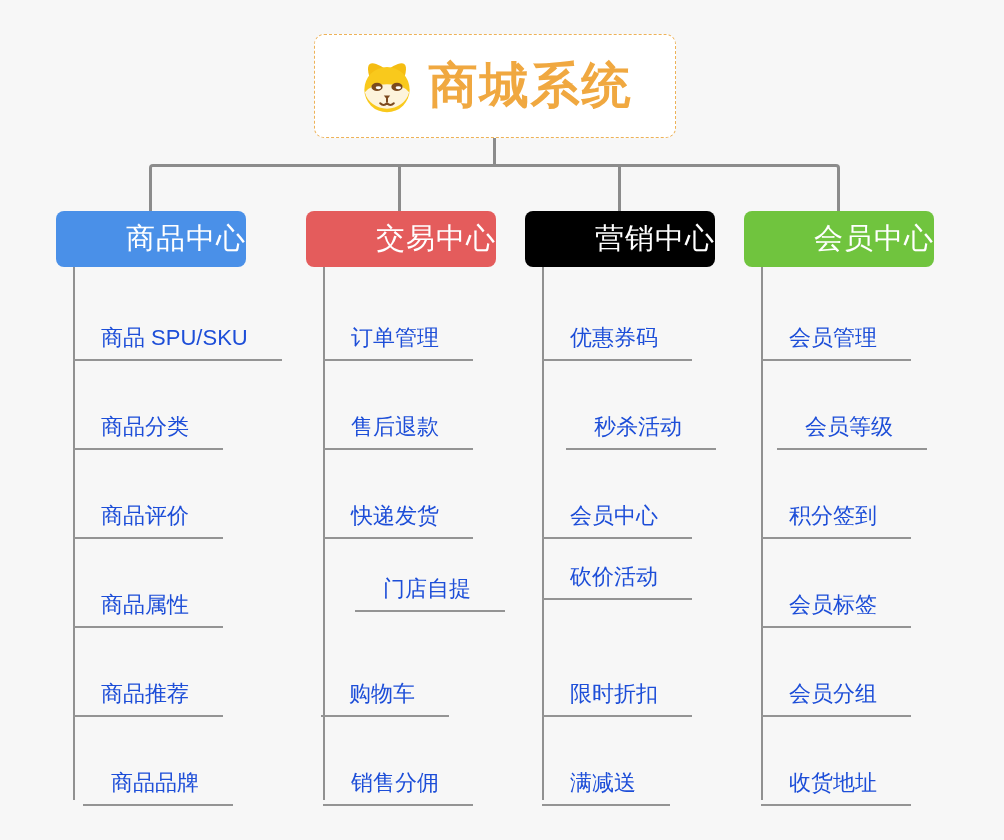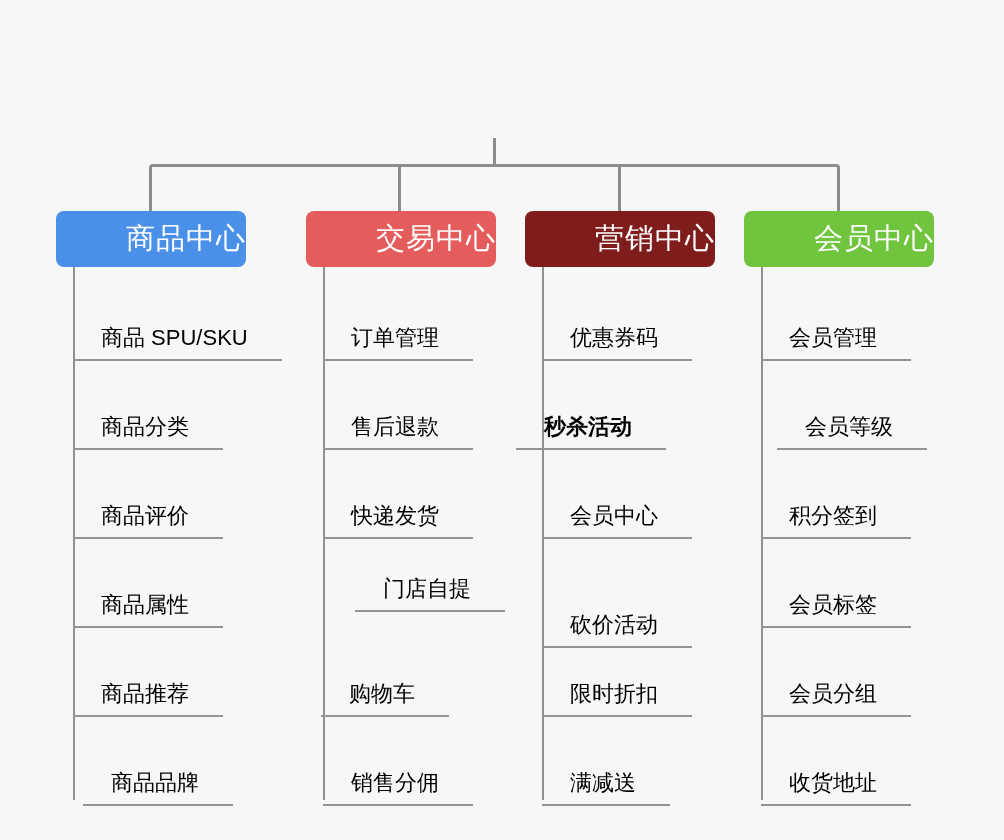--- a/index.html
+++ b/index.html
@@ -57,37 +57,52 @@
     white-space:nowrap;
   }
   
   .leaf{
     position:absolute;
     height:40px;
     border-bottom:2px solid #949494;
     display:flex;align-items:flex-end;
     padding:0 34px 6px 28px;
     font-size:22px;
-    color:#000000;
+    color:#1d4ed8;
     white-space:nowrap;
     box-sizing:content-box;
   }
 </style>
 </head>
 <body>
 
 <div class="canvas">
 
   <div class="bus"></div>
 
   <div class="vline" style="left:493px;top:138px;height:26px;"></div>
 
   <div class="vline" style="left:398px;top:167px;height:44px;"></div>
   <div class="vline" style="left:618px;top:167px;height:44px;"></div>
 
+  <div class="root-node" style="border-color: rgb(238, 178, 87);">
+    <svg class="logo" viewBox="0 0 64 64" aria-hidden="true">
+      <path d="M14 26 C7 7 13 3 25 10 L33 15 Z" fill="#f5bd12"></path>
+      <path d="M50 26 C57 7 51 3 39 10 L31 15 Z" fill="#f5bd12"></path>
+      <circle cx="32" cy="36" r="25" fill="#f9c91c"></circle>
+      <path d="M7.6 39 a25 23 0 0 0 48.8 0 Q50 30 32 30 Q14 30 7.6 39 Z" fill="#fdf4dc"></path>
+      <ellipse cx="21" cy="33" rx="6.2" ry="4.6" fill="#7c4a1e"></ellipse>
+      <ellipse cx="43" cy="33" rx="6.2" ry="4.6" fill="#7c4a1e"></ellipse>
+      <ellipse cx="22.5" cy="34" rx="3" ry="1.6" fill="#ffffff"></ellipse>
+      <ellipse cx="44.5" cy="34" rx="3" ry="1.6" fill="#ffffff"></ellipse>
+      <path d="M28.5 42.5 h7 l-3.5 4.5 Z" fill="#7c4a1e"></path>
+      <path d="M32 46 v3.5 M24.5 51 q3.75 4 7.5 0 q3.75 4 7.5 0" stroke="#7c4a1e" stroke-width="2.2" fill="none" stroke-linecap="round"></path>
+    </svg>
+    <span class="root-title" style="color: rgb(240, 168, 64);">商城系统</span>
+  </div>
 
   <div id="branch-layer">
       <div class="branch" style="left: 56px; background: rgb(74, 144, 232);">
         <span class="branch-label">商品中心</span>
       </div>
       <div class="trunk" style="left: 73px; top: 267px; height: 533px;"></div>
       <div class="leaf" style="left: 73px; top: 313px;">商品 SPU/SKU</div>
       <div class="leaf" style="left: 73px; top: 402px;">商品分类</div>
       <div class="leaf" style="left: 73px; top: 491px;">商品评价</div>
       <div class="leaf" style="left: 73px; top: 580px;">商品属性</div>
@@ -96,28 +111,28 @@
       <div class="branch" style="left: 306px; background: rgb(228, 92, 92);">
         <span class="branch-label">交易中心</span>
       </div>
       <div class="trunk" style="left: 323px; top: 267px; height: 533px;"></div>
       <div class="leaf" style="left: 323px; top: 313px;">订单管理</div>
       <div class="leaf" style="left: 323px; top: 402px; font-family: Liberation Mono, monospace;">售后退款</div>
       <div class="leaf" style="left: 323px; top: 491px;">快递发货</div>
       <div class="leaf" style="left: 323px; top: 564px; margin-left: 32px;">门店自提</div>
       <div class="leaf" style="left: 321px; top: 669px;">购物车</div>
       <div class="leaf" style="left: 323px; top: 758px;">销售分佣</div>
-      <div class="branch" style="left: 525px; background: #7f1d1d;">
+      <div class="branch" style="left: 525px; background: #000000;">
         <span class="branch-label">营销中心</span>
       </div>
       <div class="trunk" style="left: 542px; top: 267px; height: 533px;"></div>
       <div class="leaf" style="left: 542px; top: 313px;">优惠券码</div>
-      <div class="leaf" style="left: 516px; top: 402px; font-weight: bold;">秒杀活动</div>
+      <div class="leaf" style="left: 566px; top: 402px;">秒杀活动</div>
       <div class="leaf" style="left: 542px; top: 491px;">会员中心</div>
-      <div class="leaf" style="left: 542px; top: 600px; text-align: right;">砍价活动</div>
+      <div class="leaf" style="left: 542px; top: 552px; text-align: right;">砍价活动</div>
       <div class="leaf" style="left: 542px; top: 669px;">限时折扣</div>
       <div class="leaf" style="left: 542px; top: 758px;">满减送</div>
       <div class="branch" style="left: 744px; background: rgb(112, 196, 62);">
         <span class="branch-label">会员中心</span>
       </div>
       <div class="trunk" style="left: 761px; top: 267px; height: 533px;"></div>
       <div class="leaf" style="left: 761px; top: 313px;">会员管理</div>
       <div class="leaf" style="left: 761px; top: 402px; margin-left: 16px;">会员等级</div>
       <div class="leaf" style="left: 761px; top: 491px;">积分签到</div>
       <div class="leaf" style="left: 761px; top: 580px;">会员标签</div>

